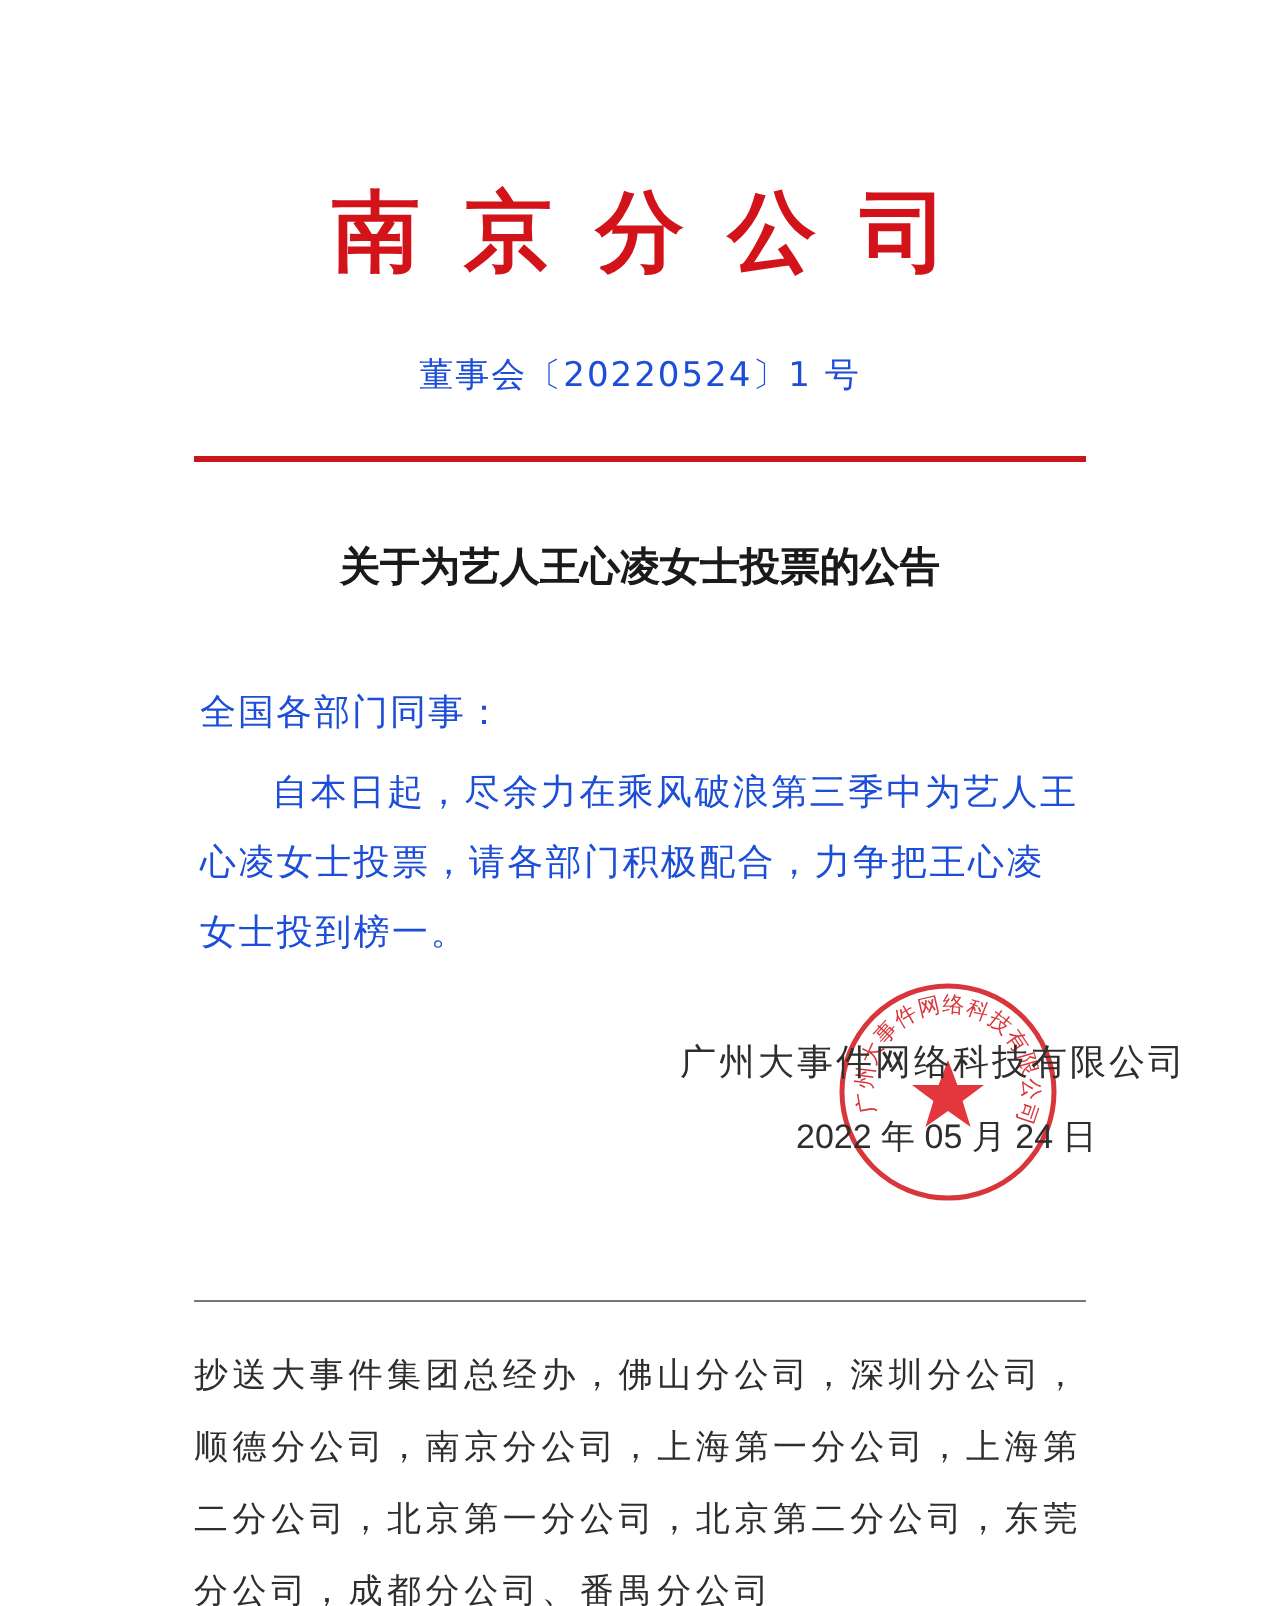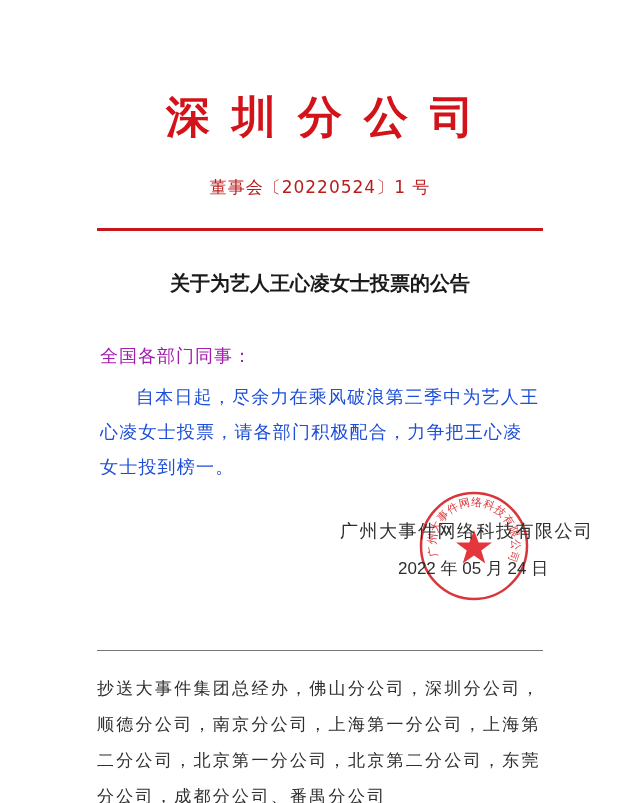--- a/index.html
+++ b/index.html
@@ -31,21 +31,21 @@
       line-height: 54px;
     }
     .doc-number {
       position: absolute;
       top: 176px;
       left: 0;
       width: 640px;
       text-align: center;
       font-family: "DejaVu Sans", "Liberation Sans", sans-serif;
       font-size: 17px;
-      color: #b91c1c;
+      color: #1d4ed8;
       letter-spacing: 1px;
     }
     .red-rule {
       position: absolute;
       top: 228px;
       left: 97px;
       width: 446px;
       height: 3px;
       background: #c8161d;
     }
@@ -59,21 +59,21 @@
       font-size: 20px;
       font-weight: bold;
       color: #1a1a1a;
     }
     .salutation {
       position: absolute;
       top: 344px;
       left: 100px;
       font-size: 18px;
       letter-spacing: 1px;
-      color: #a21caf;
+      color: #1d4ed8;
     }
     .body-para {
       position: absolute;
       top: 379px;
       left: 100px;
       width: 440px;
       font-size: 18px;
       line-height: 35px;
       text-indent: 36px;
       letter-spacing: 1.2px;
@@ -129,21 +129,21 @@
       width: 450px;
       font-size: 17px;
       line-height: 36px;
       letter-spacing: 2.3px;
       color: #2e2e2e;
     }
   </style>
 </head>
 <body>
 
-<div class="letterhead">深圳分公司</div>
+<div class="letterhead">南京分公司</div>
 
 <div class="doc-number">董事会〔20220524〕1 号</div>
 
 <div class="red-rule"></div>
 
 <div class="doc-title">关于为艺人王心凌女士投票的公告</div>
 
 <div class="salutation">全国各部门同事：</div>
 
 <div class="body-para">自本日起，尽余力在乘风破浪第三季中为艺人王心凌女士投票，请各部门积极配合，力争把王心凌女士投到榜一。</div>

